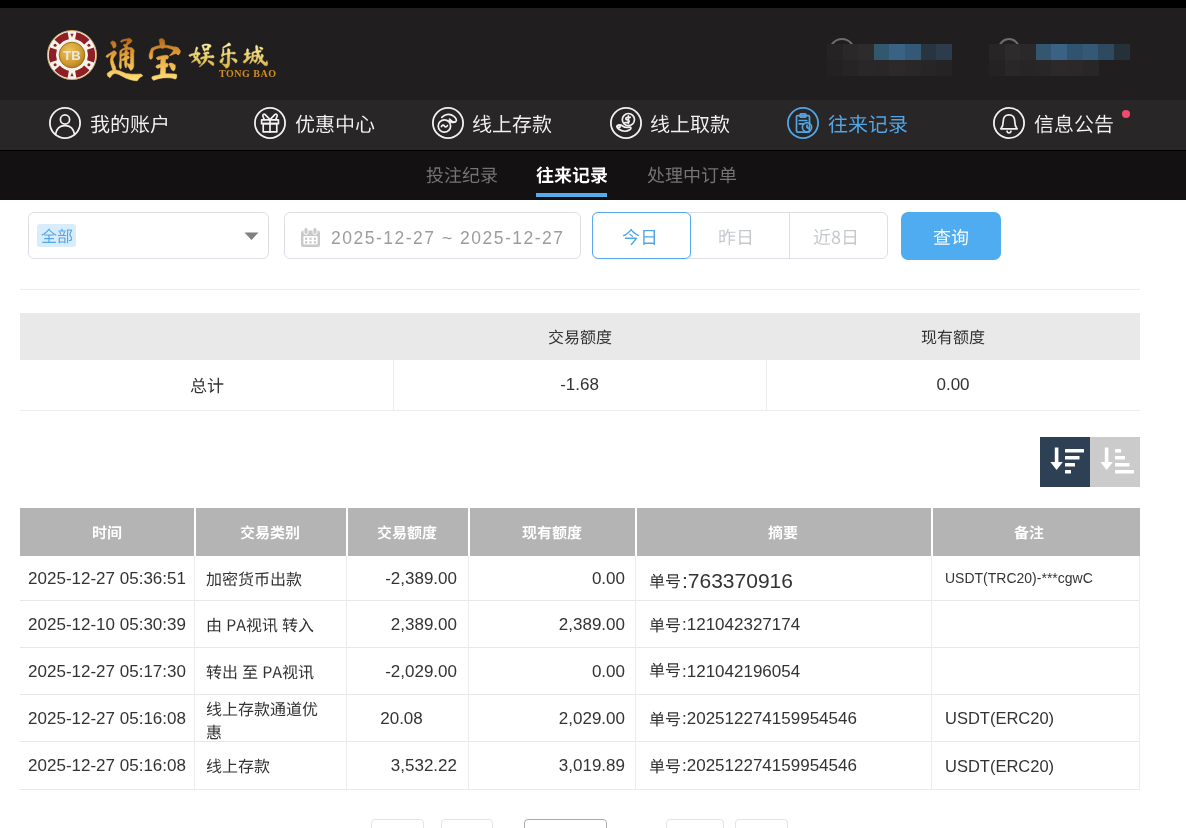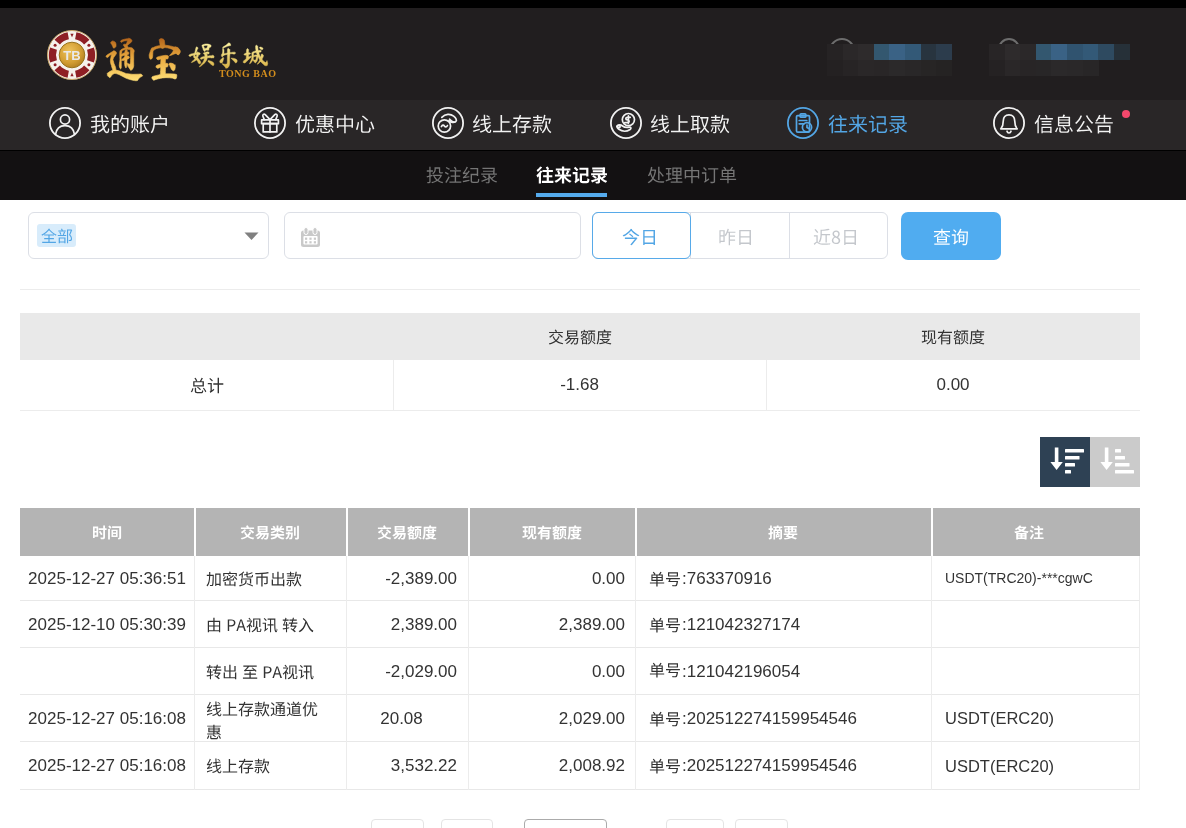--- a/index.html
+++ b/index.html
@@ -201,20 +201,21 @@
 <rect x="3.4" y="9" width="14.2" height="8.6" rx="1" fill="#fff"></rect>
 <g fill="#c9c9c9">
 <rect x="5" y="10.6" width="2.2" height="2.2"></rect>
         <rect x="9.4" y="10.6" width="2.2" height="2.2"></rect>
         <rect x="13.8" y="10.6" width="2.2" height="2.2"></rect>
 <rect x="5" y="14.2" width="2.2" height="2.2"></rect>
         <rect x="9.4" y="14.2" width="2.2" height="2.2"></rect>
         <rect x="13.8" y="14.2" width="2.2" height="2.2"></rect>
 </g>
     </svg>
+    <div class="abs num" style="left:331px;top:215px;height:47px;line-height:47px;font-size:17.5px;color:#9c9c9c;letter-spacing:1.5px">2025-12-27 ~ 2025-12-27</div>
     <div class="abs" style="left:592px;top:212px;width:296px;height:47px;border:1px solid #dcdfe6;border-radius:6px"></div>
     <div class="abs" style="left:690px;top:212px;width:1px;height:47px;background:#dcdfe6"></div>
     <div class="abs" style="left:789px;top:212px;width:1px;height:47px;background:#dcdfe6"></div>
     <div class="abs" style="left:592px;top:212px;width:99px;height:47px;border:1px solid #57aae9;border-radius:6px"></div>
     <div style="position:absolute;left:622px;top:227.5px">
       <svg style="display:block;" width="37" height="18" viewBox="0 -15.84 37.00 18.00">
         <path fill="#53a6e5" d="M7 -9.6C8.2 -8.7 9.7 -7.4 10.4 -6.6L11.4 -7.6C10.7 -8.4 9.1 -9.6 7.9 -10.4ZM2.9 -6.3V-4.9H13C11.7 -3.2 9.8 -0.9 8.3 0.9L9.7 1.5C11.6 -0.8 14 -3.8 15.5 -5.8L14.4 -6.3L14.2 -6.3ZM8.9 -15.2C7.1 -12.5 3.9 -10 0.6 -8.5C1 -8.2 1.4 -7.7 1.7 -7.3C4.4 -8.7 7.1 -10.8 9.1 -13.1C11 -10.9 13.9 -8.7 16.3 -7.5C16.6 -7.8 17 -8.4 17.4 -8.7C14.8 -9.8 11.7 -12 9.9 -14.1L10.2 -14.6Z M22.6 -6.3H31.5V-1.3H22.6ZM22.6 -7.7V-12.5H31.5V-7.7ZM21.2 -13.9V1.2H22.6V0.1H31.5V1.2H33V-13.9Z"></path>
       </svg>
     </div>
     <div style="position:absolute;left:718px;top:227.5px">
@@ -323,21 +324,21 @@
       <svg style="display:block;" width="97" height="16" viewBox="0 -14.08 97.00 16.00">
         <path fill="#333333" d="M9.2 -11.5V1H10.3V-0.1H13.4V0.9H14.6V-11.5ZM10.3 -1.3V-10.3H13.4V-1.3ZM3.1 -13.2 3.1 -10.4H0.8V-9.2H3.1C3 -5.2 2.5 -1.6 0.4 0.5C0.8 0.7 1.2 1 1.4 1.3C3.5 -1.1 4.1 -4.9 4.2 -9.2H6.7C6.5 -3.1 6.4 -0.9 6.1 -0.4C5.9 -0.2 5.8 -0.1 5.5 -0.2C5.2 -0.2 4.5 -0.2 3.8 -0.2C4 0.1 4.1 0.6 4.1 1C4.9 1 5.6 1 6 1C6.5 0.9 6.8 0.8 7.1 0.4C7.6 -0.3 7.7 -2.7 7.8 -9.8C7.8 -10 7.8 -10.4 7.8 -10.4H4.3L4.3 -13.2Z M18.9 -8.8C18.5 -7.9 17.7 -6.7 16.8 -6L17.7 -5.4C18.7 -6.2 19.4 -7.4 19.9 -8.4ZM21.6 -10C22.6 -9.6 23.8 -8.8 24.4 -8.3L25 -9.1C24.4 -9.6 23.2 -10.3 22.2 -10.8ZM27.7 -8.2C28.7 -7.3 29.9 -6 30.4 -5.2L31.3 -5.8C30.8 -6.7 29.6 -7.9 28.5 -8.8ZM27 -10.2C25.8 -8.7 24 -7.5 21.9 -6.5V-9.1H20.8V-6V-6C19.5 -5.4 18 -4.9 16.6 -4.6C16.8 -4.4 17.2 -3.8 17.3 -3.6C18.6 -4 19.9 -4.4 21.1 -4.9C21.4 -4.6 22 -4.5 23 -4.5C23.3 -4.5 26 -4.5 26.4 -4.5C27.8 -4.5 28.1 -5 28.3 -6.9C28 -6.9 27.5 -7.1 27.3 -7.3C27.2 -5.7 27.1 -5.5 26.3 -5.5C25.7 -5.5 23.5 -5.5 23 -5.5L22.4 -5.5C24.6 -6.6 26.6 -8 28 -9.7ZM18.6 -3.1V0.5H28.3V1.2H29.5V-3.3H28.3V-0.6H24.6V-4H23.4V-0.6H19.8V-3.1ZM23.1 -13.4C23.2 -13 23.4 -12.5 23.5 -12.1H17.2V-8.9H18.4V-11H29.6V-8.9H30.8V-12.1H24.7C24.6 -12.5 24.4 -13.1 24.2 -13.6Z M39.3 -4.9V-3.5C39.3 -2.3 38.9 -0.8 33 0.3C33.3 0.5 33.6 1 33.8 1.3C39.8 0 40.6 -1.9 40.6 -3.5V-4.9ZM40.4 -1.1C42.4 -0.5 45.1 0.5 46.4 1.3L47.1 0.3C45.7 -0.4 43 -1.4 41.1 -1.9ZM35.1 -6.7V-1.6H36.3V-5.6H43.9V-1.7H45.2V-6.7ZM40.4 -13.4V-11C39.5 -10.8 38.7 -10.6 37.9 -10.5C38.1 -10.2 38.2 -9.9 38.3 -9.6L40.4 -10V-9.2C40.4 -8 40.8 -7.6 42.4 -7.6C42.7 -7.6 45 -7.6 45.3 -7.6C46.6 -7.6 47 -8.1 47.1 -9.9C46.8 -10 46.3 -10.1 46 -10.3C46 -8.9 45.9 -8.7 45.2 -8.7C44.7 -8.7 42.8 -8.7 42.5 -8.7C41.7 -8.7 41.6 -8.8 41.6 -9.2V-10.3C43.5 -10.8 45.4 -11.4 46.8 -12.1L46 -12.9C44.9 -12.3 43.3 -11.8 41.6 -11.3V-13.4ZM37.3 -13.5C36.2 -12.1 34.4 -10.8 32.6 -10C32.9 -9.8 33.3 -9.3 33.5 -9.1C34.2 -9.5 34.9 -10 35.6 -10.5V-7.3H36.8V-11.5C37.4 -12 37.9 -12.6 38.4 -13.1Z M62.2 -13C59.1 -12.4 53.6 -12.1 49.2 -12C49.3 -11.7 49.4 -11.3 49.4 -10.9C51.3 -11 53.3 -11 55.3 -11.2V-8.5H50.4V-0.6H51.6V-7.4H55.3V1.3H56.6V-7.4H60.4V-2.3C60.4 -2 60.4 -2 60.1 -2C59.8 -1.9 58.9 -1.9 57.9 -2C58.1 -1.6 58.3 -1.1 58.3 -0.8C59.6 -0.8 60.5 -0.8 61 -1C61.5 -1.2 61.7 -1.6 61.7 -2.2V-8.5H56.6V-11.2C58.9 -11.4 61 -11.6 62.7 -11.9Z M65.7 -5.5V0.3H77V1.2H78.3V-5.5H77V-0.9H72.6V-6.5H77.7V-12H76.4V-7.6H72.6V-13.4H71.3V-7.6H67.6V-12H66.4V-6.5H71.3V-0.9H67V-5.5Z M82 -3.5C81.6 -2.4 81.1 -1.1 80.5 -0.3C80.8 -0.2 81.2 0 81.5 0.2C82 -0.7 82.6 -2.1 83 -3.2ZM86 -3.1C86.5 -2.3 87 -1.2 87.2 -0.5L88.2 -1C87.9 -1.6 87.4 -2.7 86.9 -3.5ZM90.8 -8.3V-7.5C90.8 -5.3 90.6 -2 87.7 0.5C88 0.7 88.5 1 88.7 1.3C90.3 -0.2 91.1 -1.9 91.5 -3.5C92.2 -1.4 93.2 0.3 94.7 1.3C94.9 0.9 95.3 0.5 95.5 0.3C93.6 -0.8 92.5 -3.2 91.9 -6C92 -6.5 92 -7 92 -7.5V-8.3ZM84 -13.4V-11.9H80.8V-10.9H84V-9.5H81.2V-8.5H87.9V-9.5H85.1V-10.9H88.2V-11.9H85.1V-13.4ZM80.6 -5.1V-4H84V0C84 0.2 83.9 0.2 83.7 0.2C83.6 0.2 83 0.2 82.4 0.2C82.5 0.5 82.7 0.9 82.7 1.2C83.6 1.2 84.2 1.2 84.6 1.1C85 0.9 85.1 0.6 85.1 0V-4H88.4V-5.1ZM89.6 -13.4C89.3 -10.9 88.7 -8.5 87.7 -6.9V-7.3H81.4V-6.3H87.7V-6.8C88 -6.6 88.4 -6.3 88.6 -6.1C89.2 -7 89.6 -8.2 90 -9.4H93.9C93.6 -8.4 93.4 -7.2 93.1 -6.5L94 -6.2C94.5 -7.2 94.9 -8.9 95.2 -10.4L94.4 -10.6L94.2 -10.5H90.3C90.5 -11.4 90.6 -12.3 90.8 -13.3Z"></path>
       </svg>
     </div>
     <div class="abs num" style="left:346px;top:556px;width:111px;height:30px;line-height:45px;font-size:17px;text-align:right">-2,389.00</div>
     <div class="abs num" style="left:468px;top:556px;width:157px;height:45px;line-height:45px;font-size:17px;text-align:right">0.00</div>
     <div class="abs" style="left:649px;top:568.5px;display:flex;align-items:center">
       <svg style="display:block;" width="33" height="16" viewBox="0 -14.08 33.00 16.00">
         <path fill="#333333" d="M3.5 -7H7.3V-5.3H3.5ZM8.6 -7H12.6V-5.3H8.6ZM3.5 -9.6H7.3V-8H3.5ZM8.6 -9.6H12.6V-8H8.6ZM11.3 -13.4C11 -12.6 10.3 -11.4 9.7 -10.7H5.9L6.5 -11C6.2 -11.7 5.4 -12.7 4.8 -13.4L3.8 -12.9C4.4 -12.2 5 -11.3 5.3 -10.7H2.4V-4.2H7.3V-2.7H0.9V-1.6H7.3V1.3H8.6V-1.6H15.2V-2.7H8.6V-4.2H13.8V-10.7H11.1C11.6 -11.3 12.2 -12.2 12.6 -12.9Z M20.2 -11.7H27.8V-9.5H20.2ZM19 -12.8V-8.5H29V-12.8ZM17 -7V-5.9H20.3C20 -4.9 19.6 -3.8 19.2 -3.1H27.6C27.3 -1.2 27 -0.3 26.6 0C26.4 0.1 26.2 0.2 25.8 0.2C25.4 0.2 24.2 0.1 23.1 0C23.3 0.4 23.5 0.8 23.5 1.2C24.6 1.2 25.7 1.3 26.2 1.2C26.8 1.2 27.2 1.1 27.6 0.8C28.2 0.3 28.6 -0.9 29 -3.6C29 -3.8 29.1 -4.1 29.1 -4.1H21L21.6 -5.9H30.9V-7Z"></path>
       </svg>
-      <span class="num" style="font-size:17px;margin-left:0">:763370916</span>
+      <span class="num" style="font-size:21px;margin-left:0">:763370916</span>
     </div>
     <div class="abs num" style="left:945px;top:556px;height:45px;line-height:45px;font-size:14px">USDT(TRC20)-***cgwC</div>
     <div class="abs" style="left:20px;top:601px;width:1120px;height:47px;border-bottom:1px solid #e8e8e8"></div>
     <div class="abs" style="left:194px;top:601px;width:1px;height:47px;background:#ececec"></div>
     <div class="abs" style="left:346px;top:601px;width:1px;height:47px;background:#ececec"></div>
     <div class="abs" style="left:468px;top:601px;width:1px;height:47px;background:#ececec"></div>
     <div class="abs" style="left:635px;top:601px;width:1px;height:47px;background:#ececec"></div>
     <div class="abs" style="left:931px;top:601px;width:1px;height:47px;background:#ececec"></div>
     <div class="abs" style="left:1139px;top:601px;width:1px;height:47px;background:#ececec"></div>
     <div class="abs num" style="left:20px;top:601px;width:174px;height:47px;line-height:47px;font-size:17px;text-align:center">2025-12-10 05:30:39</div>
@@ -354,20 +355,21 @@
       </svg>
       <span class="num" style="font-size:17px;margin-left:0">:121042327174</span>
     </div>
     <div class="abs" style="left:20px;top:648px;width:1120px;height:47px;border-bottom:1px solid #e8e8e8"></div>
     <div class="abs" style="left:194px;top:648px;width:1px;height:47px;background:#ececec"></div>
     <div class="abs" style="left:346px;top:648px;width:1px;height:47px;background:#ececec"></div>
     <div class="abs" style="left:468px;top:648px;width:1px;height:47px;background:#ececec"></div>
     <div class="abs" style="left:635px;top:648px;width:1px;height:47px;background:#ececec"></div>
     <div class="abs" style="left:931px;top:648px;width:1px;height:47px;background:#ececec"></div>
     <div class="abs" style="left:1139px;top:648px;width:1px;height:47px;background:#ececec"></div>
+    <div class="abs num" style="left:20px;top:648px;width:174px;height:47px;line-height:47px;font-size:17px;text-align:center">2025-12-27 05:17:30</div>
     <div style="position:absolute;left:206px;top:663.5px">
       <svg style="display:block;" width="109" height="16" viewBox="0 -14.08 109.18 16.00">
         <path fill="#333333" d="M1.3 -5.3C1.4 -5.4 1.9 -5.5 2.5 -5.5H3.9V-3.2L0.6 -2.7L0.9 -1.5L3.9 -2.1V1.2H5V-2.3L7.2 -2.7L7.2 -3.8L5 -3.4V-5.5H6.7V-6.6H5V-9.1H3.9V-6.6H2.3C2.8 -7.7 3.3 -9.1 3.7 -10.4H6.7V-11.6H4.1C4.2 -12.1 4.4 -12.7 4.5 -13.2L3.3 -13.4C3.2 -12.8 3.1 -12.2 2.9 -11.6H0.7V-10.4H2.6C2.3 -9.1 1.9 -8 1.7 -7.6C1.4 -7 1.2 -6.4 0.9 -6.4C1.1 -6.1 1.2 -5.5 1.3 -5.3ZM6.8 -8.6V-7.4H9.2C8.8 -6.3 8.5 -5.3 8.2 -4.4H12.8C12.3 -3.6 11.6 -2.7 10.9 -1.8C10.4 -2.2 9.8 -2.6 9.3 -2.9L8.5 -2.1C10.1 -1.1 12 0.4 13 1.3L13.8 0.4C13.3 -0.1 12.6 -0.6 11.8 -1.2C12.8 -2.5 13.9 -4 14.7 -5.2L13.9 -5.6L13.7 -5.6H9.9L10.4 -7.4H15.3V-8.6H10.7L11.2 -10.4H14.8V-11.6H11.6L12 -13.3L10.8 -13.4L10.3 -11.6H7.4V-10.4H10L9.5 -8.6Z M17.7 -5.5V0.3H29V1.2H30.3V-5.5H29V-0.9H24.6V-6.5H29.7V-12H28.4V-7.6H24.6V-13.4H23.3V-7.6H19.6V-12H18.4V-6.5H23.3V-0.9H19V-5.5Z M38.5 -6.8C39.1 -7 40 -7 48.7 -7.4C49.1 -7 49.4 -6.6 49.7 -6.3L50.7 -7C49.9 -8.1 48 -9.6 46.6 -10.7L45.7 -10.1C46.3 -9.6 47 -9 47.7 -8.4L40.2 -8.1C41.2 -9 42.3 -10.2 43.2 -11.4H50.8V-12.6H37.4V-11.4H41.6C40.7 -10.2 39.6 -9.1 39.2 -8.7C38.8 -8.3 38.4 -8 38.1 -8C38.2 -7.6 38.4 -7 38.5 -6.8ZM43.5 -6.6V-4.6H38.4V-3.4H43.5V-0.5H37V0.7H51.3V-0.5H44.8V-3.4H50V-4.6H44.8V-6.6Z M57.9 0H59.4V-4.7H61.3C63.9 -4.7 65.7 -5.8 65.7 -8.3C65.7 -10.8 63.9 -11.7 61.3 -11.7H57.9ZM59.4 -5.9V-10.5H61.1C63.2 -10.5 64.2 -10 64.2 -8.3C64.2 -6.6 63.2 -5.9 61.2 -5.9Z M66.5 0H68L69.1 -3.6H73.4L74.5 0H76.1L72.1 -11.7H70.5ZM69.5 -4.8 70.1 -6.6C70.5 -7.9 70.9 -9.2 71.2 -10.5H71.3C71.7 -9.2 72.1 -7.9 72.5 -6.6L73.1 -4.8Z M83.4 -12.7V-4.1H84.5V-11.6H89.5V-4.1H90.7V-12.7ZM78.6 -12.9C79.2 -12.2 79.8 -11.4 80.1 -10.8L81.1 -11.4C80.8 -12 80.2 -12.8 79.6 -13.4ZM86.4 -10.4V-7.3C86.4 -4.8 85.9 -1.7 81.8 0.4C82.1 0.6 82.5 1 82.6 1.3C85 0 86.3 -1.7 86.9 -3.4V-0.3C86.9 0.8 87.3 1 88.4 1H89.9C91.3 1 91.5 0.4 91.6 -2.1C91.3 -2.2 90.9 -2.4 90.6 -2.6C90.5 -0.3 90.5 0.1 89.9 0.1H88.6C88.2 0.1 88 0 88 -0.4V-4.4H87.2C87.5 -5.4 87.5 -6.4 87.5 -7.2V-10.4ZM77.2 -10.7V-9.6H81.1C80.1 -7.6 78.4 -5.6 76.8 -4.4C77 -4.2 77.3 -3.6 77.4 -3.3C78 -3.7 78.6 -4.3 79.2 -5V1.3H80.4V-5.6C80.9 -4.9 81.6 -4 81.9 -3.5L82.7 -4.5C82.4 -4.8 81.3 -6.1 80.7 -6.8C81.4 -7.8 82.1 -9.1 82.5 -10.3L81.9 -10.7L81.7 -10.7Z M94 -12.4C94.8 -11.7 95.7 -10.6 96.2 -10L97.1 -10.8C96.6 -11.4 95.6 -12.4 94.8 -13.1ZM92.8 -8.4V-7.3H95.1V-1.8C95.1 -1.1 94.6 -0.6 94.3 -0.4C94.5 -0.2 94.9 0.4 95 0.6C95.2 0.3 95.6 -0.1 98.4 -2.2C98.3 -2.4 98 -2.9 97.9 -3.2L96.3 -2V-8.4ZM97.9 -12.6V-11.4H100.2V-6.9H97.8V-5.7H100.2V1.1H101.4V-5.7H103.8V-6.9H101.4V-11.4H104.4C104.4 -4.6 104.4 0.7 106.1 1.2C107 1.5 107.5 1 107.7 -1.7C107.5 -1.8 107.1 -2.2 106.9 -2.5C106.9 -1.2 106.8 0 106.6 -0C105.6 -0.3 105.6 -5.7 105.7 -12.6Z"></path>
       </svg>
     </div>
     <div class="abs num" style="left:346px;top:648px;width:111px;height:47px;line-height:47px;font-size:17px;text-align:right">-2,029.00</div>
     <div class="abs num" style="left:468px;top:648px;width:157px;height:47px;line-height:47px;font-size:17px;text-align:right">0.00</div>
     <div class="abs" style="left:649px;top:661.5px;display:flex;align-items:flex-start">
       <svg style="display:block;" width="33" height="16" viewBox="0 -14.08 33.00 16.00">
         <path fill="#333333" d="M3.5 -7H7.3V-5.3H3.5ZM8.6 -7H12.6V-5.3H8.6ZM3.5 -9.6H7.3V-8H3.5ZM8.6 -9.6H12.6V-8H8.6ZM11.3 -13.4C11 -12.6 10.3 -11.4 9.7 -10.7H5.9L6.5 -11C6.2 -11.7 5.4 -12.7 4.8 -13.4L3.8 -12.9C4.4 -12.2 5 -11.3 5.3 -10.7H2.4V-4.2H7.3V-2.7H0.9V-1.6H7.3V1.3H8.6V-1.6H15.2V-2.7H8.6V-4.2H13.8V-10.7H11.1C11.6 -11.3 12.2 -12.2 12.6 -12.9Z M20.2 -11.7H27.8V-9.5H20.2ZM19 -12.8V-8.5H29V-12.8ZM17 -7V-5.9H20.3C20 -4.9 19.6 -3.8 19.2 -3.1H27.6C27.3 -1.2 27 -0.3 26.6 0C26.4 0.1 26.2 0.2 25.8 0.2C25.4 0.2 24.2 0.1 23.1 0C23.3 0.4 23.5 0.8 23.5 1.2C24.6 1.2 25.7 1.3 26.2 1.2C26.8 1.2 27.2 1.1 27.6 0.8C28.2 0.3 28.6 -0.9 29 -3.6C29 -3.8 29.1 -4.1 29.1 -4.1H21L21.6 -5.9H30.9V-7Z"></path>
@@ -408,21 +410,21 @@
     <div class="abs" style="left:635px;top:742px;width:1px;height:48px;background:#ececec"></div>
     <div class="abs" style="left:931px;top:742px;width:1px;height:48px;background:#ececec"></div>
     <div class="abs" style="left:1139px;top:742px;width:1px;height:48px;background:#ececec"></div>
     <div class="abs num" style="left:20px;top:742px;width:174px;height:48px;line-height:48px;font-size:17px;text-align:center">2025-12-27 05:16:08</div>
     <div style="position:absolute;left:206px;top:758.0px">
       <svg style="display:block;" width="65" height="16" viewBox="0 -14.08 65.00 16.00">
         <path fill="#333333" d="M0.9 -0.9 1.1 0.3C2.6 -0.2 4.5 -0.7 6.4 -1.3L6.2 -2.3C4.2 -1.7 2.2 -1.2 0.9 -0.9ZM11.3 -12.5C12.1 -12.1 13.1 -11.5 13.6 -11L14.3 -11.8C13.8 -12.2 12.8 -12.8 12 -13.2ZM1.2 -6.8C1.4 -6.9 1.8 -7 3.7 -7.2C3 -6.2 2.4 -5.4 2.1 -5.1C1.6 -4.5 1.2 -4.1 0.9 -4C1 -3.7 1.2 -3.2 1.2 -2.9C1.6 -3.1 2.1 -3.3 6.1 -4.1C6.1 -4.3 6.1 -4.8 6.1 -5.1L3 -4.5C4.2 -6 5.4 -7.7 6.4 -9.5L5.4 -10.1C5.1 -9.5 4.8 -8.9 4.4 -8.3L2.4 -8.1C3.3 -9.5 4.3 -11.2 4.9 -12.9L3.8 -13.4C3.2 -11.5 2 -9.4 1.7 -8.9C1.3 -8.4 1 -8 0.8 -7.9C0.9 -7.6 1.1 -7 1.2 -6.8ZM14.2 -5.6C13.6 -4.6 12.7 -3.6 11.6 -2.8C11.4 -3.7 11.2 -4.7 11 -5.9L15.1 -6.6L14.9 -7.7L10.9 -6.9C10.8 -7.6 10.7 -8.3 10.7 -9.1L14.6 -9.7L14.4 -10.7L10.6 -10.1C10.5 -11.2 10.5 -12.3 10.5 -13.5H9.3C9.4 -12.3 9.4 -11.1 9.5 -10L6.9 -9.6L7.1 -8.5L9.5 -8.9C9.6 -8.1 9.6 -7.4 9.7 -6.7L6.6 -6.2L6.8 -5.1L9.9 -5.6C10.1 -4.3 10.3 -3.1 10.7 -2.1C9.3 -1.2 7.7 -0.5 6.1 0C6.4 0.3 6.7 0.7 6.8 1C8.4 0.5 9.8 -0.2 11.1 -1.1C11.7 0.4 12.6 1.2 13.7 1.2C14.8 1.2 15.2 0.7 15.4 -1.1C15.1 -1.2 14.8 -1.5 14.5 -1.7C14.4 -0.3 14.3 0.1 13.8 0.1C13.1 0.1 12.5 -0.6 12 -1.8C13.3 -2.7 14.4 -3.9 15.2 -5.1Z M22.8 -13.2V-0.7H16.8V0.5H31.2V-0.7H24.1V-7.1H30.1V-8.3H24.1V-13.2Z M41.8 -5.6V-4.3H37.4V-3.1H41.8V-0.2C41.8 0.1 41.8 0.1 41.5 0.1C41.2 0.2 40.2 0.2 39.2 0.1C39.3 0.5 39.5 0.9 39.5 1.3C40.9 1.3 41.8 1.3 42.4 1.1C42.9 0.9 43 0.6 43 -0.1V-3.1H47.3V-4.3H43V-5.2C44.2 -5.9 45.4 -6.9 46.3 -7.9L45.5 -8.5L45.3 -8.4H38.7V-7.3H44.2C43.5 -6.7 42.6 -6 41.8 -5.6ZM38.2 -13.4C38 -12.8 37.7 -12 37.5 -11.3H33V-10.2H37C35.9 -8 34.4 -5.9 32.5 -4.5C32.7 -4.3 33 -3.8 33.1 -3.5C33.8 -4 34.4 -4.5 35 -5.1V1.2H36.2V-6.6C37.1 -7.7 37.7 -8.9 38.3 -10.2H47V-11.3H38.8C39 -11.9 39.2 -12.5 39.4 -13.1Z M50 -3.5C49.6 -2.4 49.1 -1.1 48.5 -0.3C48.8 -0.2 49.2 0 49.5 0.2C50 -0.7 50.6 -2.1 51 -3.2ZM54 -3.1C54.5 -2.3 55 -1.2 55.2 -0.5L56.2 -1C55.9 -1.6 55.4 -2.7 54.9 -3.5ZM58.8 -8.3V-7.5C58.8 -5.3 58.6 -2 55.7 0.5C56 0.7 56.5 1 56.7 1.3C58.3 -0.2 59.1 -1.9 59.5 -3.5C60.2 -1.4 61.2 0.3 62.7 1.3C62.9 0.9 63.3 0.5 63.5 0.3C61.6 -0.8 60.5 -3.2 59.9 -6C60 -6.5 60 -7 60 -7.5V-8.3ZM52 -13.4V-11.9H48.8V-10.9H52V-9.5H49.2V-8.5H55.9V-9.5H53.1V-10.9H56.2V-11.9H53.1V-13.4ZM48.6 -5.1V-4H52V0C52 0.2 51.9 0.2 51.7 0.2C51.6 0.2 51 0.2 50.4 0.2C50.5 0.5 50.7 0.9 50.7 1.2C51.6 1.2 52.2 1.2 52.6 1.1C53 0.9 53.1 0.6 53.1 0V-4H56.4V-5.1ZM57.6 -13.4C57.3 -10.9 56.7 -8.5 55.7 -6.9V-7.3H49.4V-6.3H55.7V-6.8C56 -6.6 56.4 -6.3 56.6 -6.1C57.2 -7 57.6 -8.2 58 -9.4H61.9C61.6 -8.4 61.4 -7.2 61.1 -6.5L62 -6.2C62.5 -7.2 62.9 -8.9 63.2 -10.4L62.4 -10.6L62.2 -10.5H58.3C58.5 -11.4 58.6 -12.3 58.8 -13.3Z"></path>
       </svg>
     </div>
     <div class="abs num" style="left:346px;top:742px;width:111px;height:48px;line-height:48px;font-size:17px;text-align:right">3,532.22</div>
-    <div class="abs num" style="left:468px;top:742px;width:157px;height:48px;line-height:48px;font-size:17px;text-align:right">2,008.92</div>
+    <div class="abs num" style="left:468px;top:742px;width:157px;height:48px;line-height:48px;font-size:17px;text-align:right">3,019.89</div>
     <div class="abs" style="left:649px;top:756.0px;display:flex;align-items:center">
       <svg style="display:block;" width="33" height="16" viewBox="0 -14.08 33.00 16.00">
         <path fill="#333333" d="M3.5 -7H7.3V-5.3H3.5ZM8.6 -7H12.6V-5.3H8.6ZM3.5 -9.6H7.3V-8H3.5ZM8.6 -9.6H12.6V-8H8.6ZM11.3 -13.4C11 -12.6 10.3 -11.4 9.7 -10.7H5.9L6.5 -11C6.2 -11.7 5.4 -12.7 4.8 -13.4L3.8 -12.9C4.4 -12.2 5 -11.3 5.3 -10.7H2.4V-4.2H7.3V-2.7H0.9V-1.6H7.3V1.3H8.6V-1.6H15.2V-2.7H8.6V-4.2H13.8V-10.7H11.1C11.6 -11.3 12.2 -12.2 12.6 -12.9Z M20.2 -11.7H27.8V-9.5H20.2ZM19 -12.8V-8.5H29V-12.8ZM17 -7V-5.9H20.3C20 -4.9 19.6 -3.8 19.2 -3.1H27.6C27.3 -1.2 27 -0.3 26.6 0C26.4 0.1 26.2 0.2 25.8 0.2C25.4 0.2 24.2 0.1 23.1 0C23.3 0.4 23.5 0.8 23.5 1.2C24.6 1.2 25.7 1.3 26.2 1.2C26.8 1.2 27.2 1.1 27.6 0.8C28.2 0.3 28.6 -0.9 29 -3.6C29 -3.8 29.1 -4.1 29.1 -4.1H21L21.6 -5.9H30.9V-7Z"></path>
       </svg>
       <span class="num" style="font-size:17px;margin-left:0">:202512274159954546</span>
     </div>
     <div class="abs num" style="left:945px;top:742px;height:48px;line-height:48px;font-size:16.5px">USDT(ERC20)</div>
     <div class="abs" style="left:371px;top:819px;width:53px;height:20px;border:1px solid #e4e4e4;border-radius:4px;background:#fff"></div>
     <div class="abs" style="left:441px;top:819px;width:52px;height:20px;border:1px solid #e4e4e4;border-radius:4px;background:#fff"></div>
     <div class="abs" style="left:524px;top:819px;width:83px;height:20px;border:1px solid #ababab;border-radius:4px;background:#fff"></div>

